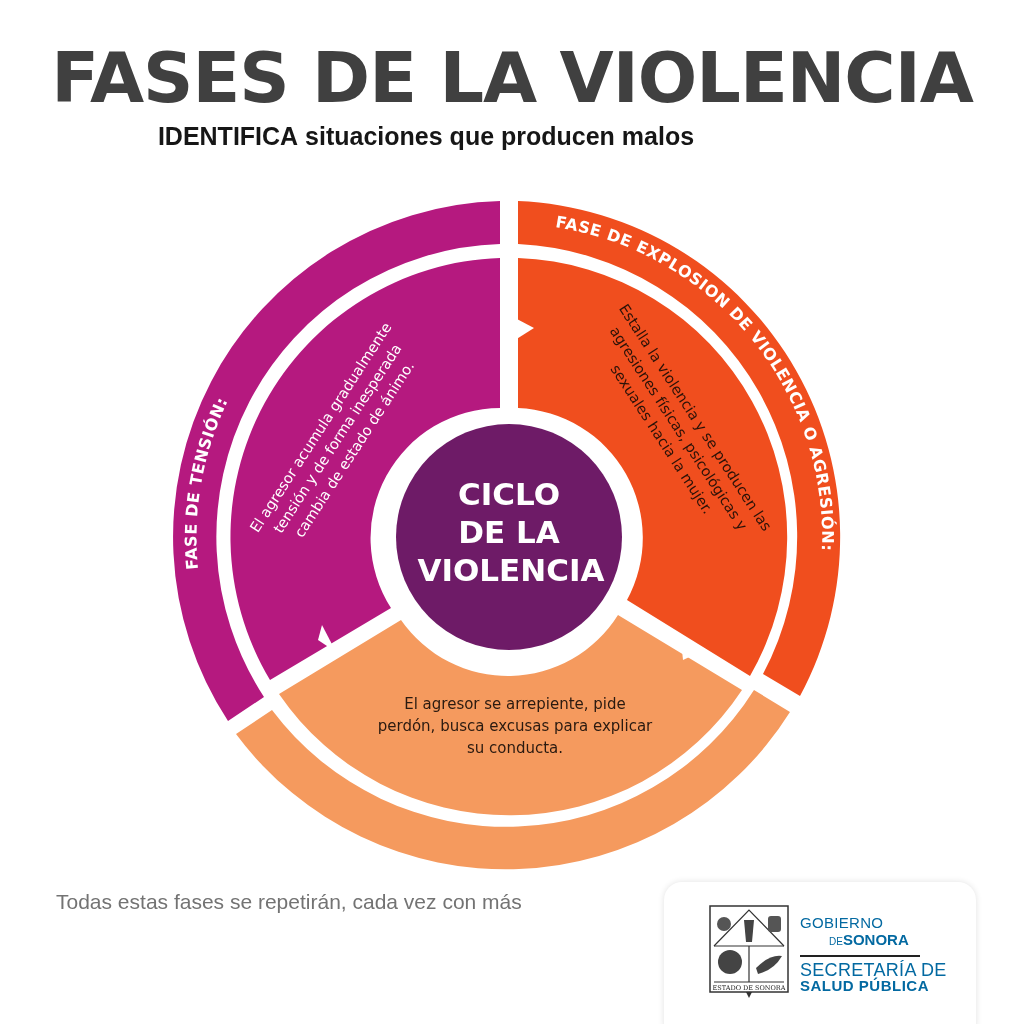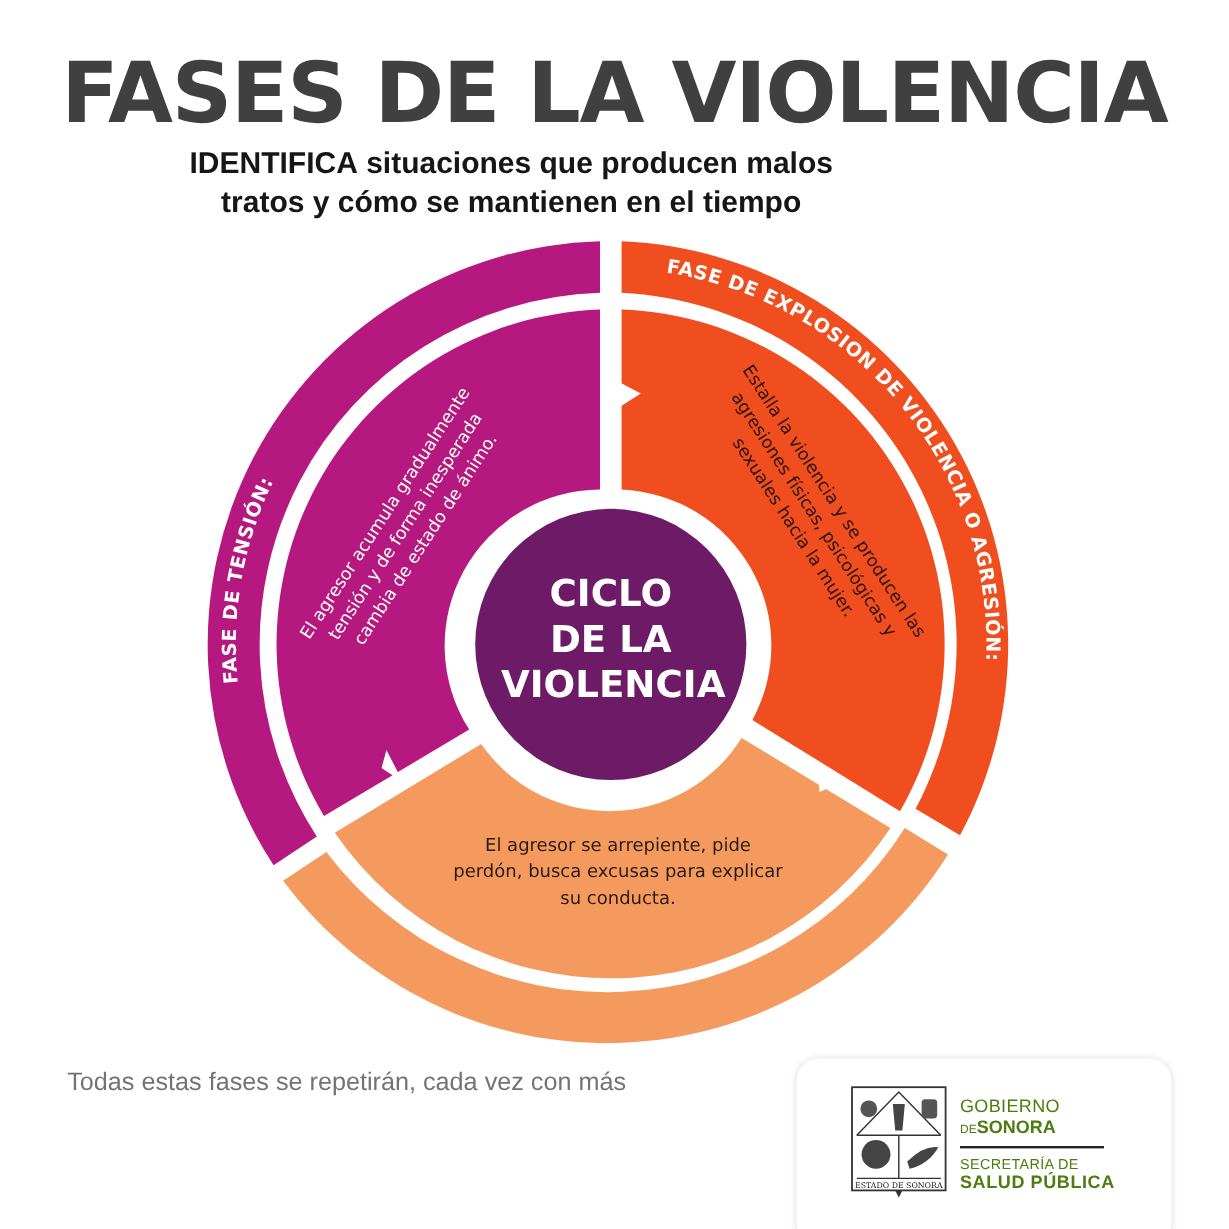--- a/index.html
+++ b/index.html
@@ -5,35 +5,34 @@
   html, body { margin:0; padding:0; background:#ffffff; }
   body { width:1024px; height:1024px; position:relative; overflow:hidden; font-family:"DejaVu Sans", sans-serif; }
   .title { position:absolute; left:0; top:38px; width:1024px; text-align:center; font-family:"DejaVu Sans", sans-serif; font-weight:900; font-size:70px; letter-spacing:-1px; color:#404040; line-height:80px; transform:scaleX(1.0); }
   .subtitle { position:absolute; left:0; top:120px; width:852px; text-align:center; font-family:"Liberation Sans", sans-serif; font-weight:bold; font-size:25px; line-height:33px; color:#161616; }
   .subtitle .lead { font-weight:900; }
   svg.diagram { position:absolute; left:0; top:0; }
   .footer-text { position:absolute; left:56px; top:888px; width:600px; font-family:"Liberation Sans", sans-serif; font-size:21px; line-height:28px; color:#737373; }
   .footer-text .strong { font-weight:bold; display:block; letter-spacing:0.2px; }
   .logo-card { position:absolute; left:664px; top:882px; width:312px; height:160px; background:#fff; border-radius:18px; box-shadow:0 0 6px rgba(0,0,0,0.12); }
   .shield { position:absolute; left:44px; top:22px; width:82px; height:96px; }
-  .gov { position:absolute; left:136px; top:33px; font-family:"Liberation Sans", sans-serif; color:#4d7c0f; }
+  .gov { position:absolute; left:136px; top:33px; font-family:"Liberation Sans", sans-serif; color:#0369a1; }
   .gov .l1 { font-size:15px; line-height:16px; letter-spacing:0.3px; }
-  .gov .l2 { font-size:15px; line-height:18px; font-weight:bold; }
+  .gov .l2 { font-size:15px; line-height:18px; font-weight:bold;margin-left:29px; }
   .gov .l2 .de { font-size:10px; font-weight:normal; }
   .gov .rule { width:120px; height:2px; background:#222; margin:4px 0 6px 0; }
-  .gov .l3 { font-size:12px; line-height:14px; letter-spacing:0.3px; }
+  .gov .l3 { font-size:18px; line-height:14px; letter-spacing:0.3px; }
   .gov .l4 { font-size:15px; line-height:18px; font-weight:bold; letter-spacing:0.5px; }
 </style>
 </head>
 <body>
 
 <div class="title">FASES DE LA VIOLENCIA</div>
 <div class="subtitle">
   <span class="lead">IDENTIFICA</span><span> situaciones que producen malos</span><br>
-  <span>tratos y cómo se mantienen en el tiempo</span>
 </div>
 
 <svg class="diagram" width="1024" height="1024" viewBox="0 0 1024 1024">
   <defs>
 
     <path id="arc-tension" d="M 236 690 A 314 314 0 0 1 495 224" fill="none"></path>
     <path id="arc-explosion" d="M 524 224 A 314 314 0 0 1 788 680" fill="none"></path>
     <path id="arc-miel" d="M 246 768 A 336 336 0 0 0 772 768" fill="none"></path>
   </defs>
 

